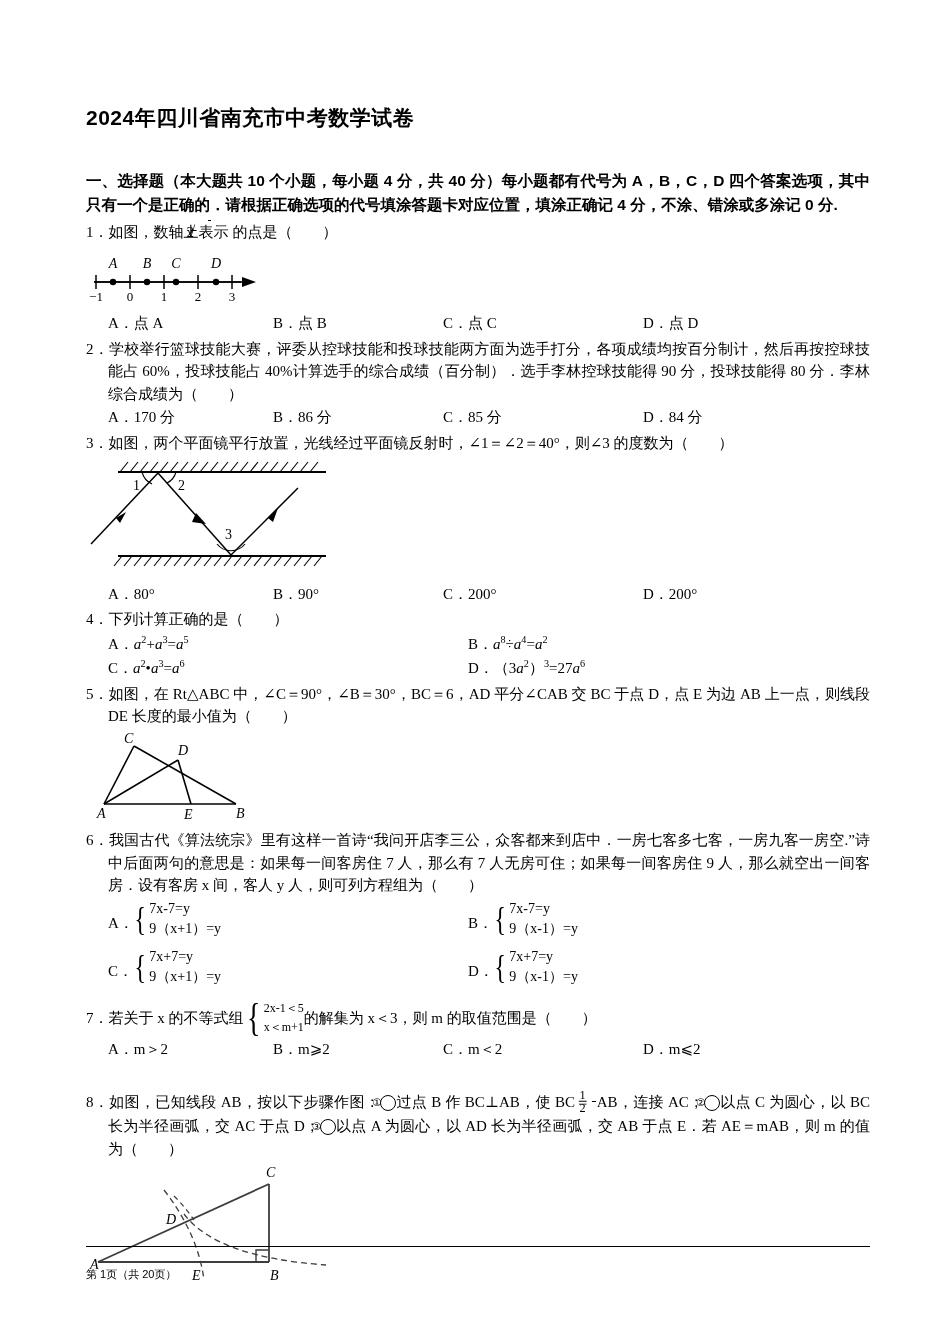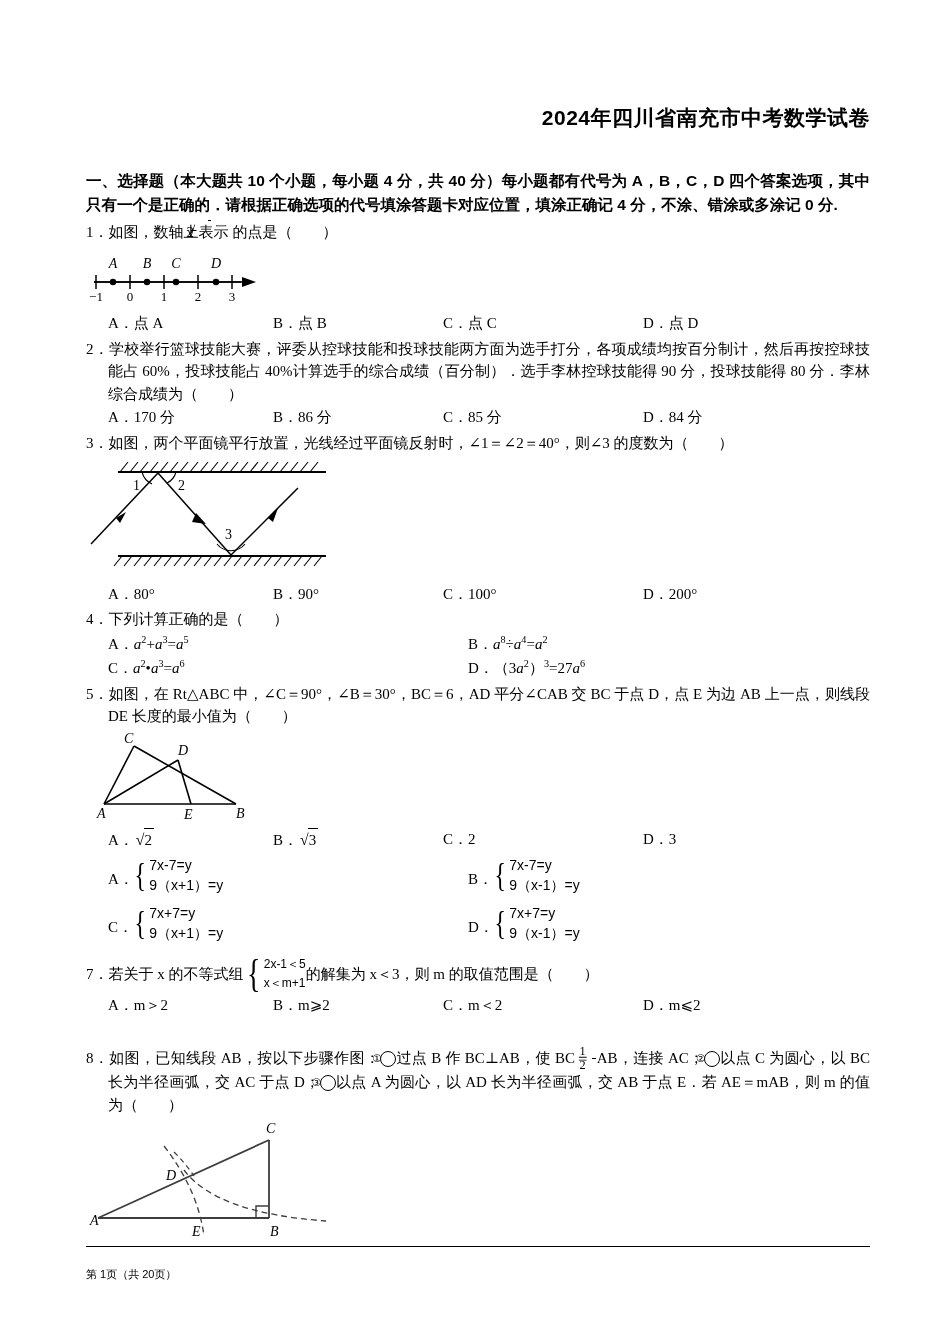--- a/index.html
+++ b/index.html
@@ -22,21 +22,21 @@
     padding: 0;
     box-sizing: border-box;
   }
   .content {
     position: absolute;
     left: 86px;
     top: 104px;
     width: 784px;
   }
   .doc-title {
-    text-align: right;
+    text-align: left;
     font-size: 21px;
     font-weight: bold;
     letter-spacing: 0.5px;
     margin: 0 0 10px 0;
     font-family: "Liberation Sans", "DejaVu Sans", sans-serif;
   }
   .section-head {
     font-size: 15.5px;
     font-weight: bold;
     line-height: 1.55;
@@ -142,21 +142,21 @@
     line-height: 0.8;
     font-weight: 300;
     margin-right: 1px;
     transform: scaleX(0.7);
     display: inline-block;
   }
   .brace-sys .eqs {
     display: inline-block;
     font-size: 14px;
     line-height: 1.45;
-    font-family: Liberation Sans, sans-serif;
+    font-family: Liberation Serif, serif;
   }
   .sysopt {
     display: flex;
     align-items: flex-start;
     height: 46px;
   }
   .sysopt .lbl {
     padding-top: 13px;
     width: 24px;
   }
@@ -318,21 +318,21 @@
           <path d="M 131 88 A 18 18 0 0 0 159 88" fill="none" stroke="#000" stroke-width="1.1"></path>
 
           <text class="plain" x="47" y="34" font-size="14">1</text>
           <text class="plain" x="92" y="34" font-size="14">2</text>
           <text class="plain" x="139" y="83" font-size="14">3</text>
         </svg>
       </div>
       <div class="opts">
         <span class="o">A．80°</span>
         <span class="o">B．90°</span>
-        <span class="o">C．100°</span>
+        <span class="o">C．200°</span>
         <span class="o">D．200°</span>
       </div>
     </div>
 
     <div class="q">
       <div class="hang">
         <span>4．</span><span>下列计算正确的是（　　）</span>
       </div>
       <div class="opts2">
         <div class="row">
@@ -358,29 +358,26 @@
           <line x1="48" y1="16" x2="150" y2="74" stroke="#000" stroke-width="1.6"></line>
           <line x1="18" y1="74" x2="92" y2="30" stroke="#000" stroke-width="1.6"></line>
           <line x1="92" y1="30" x2="105" y2="74" stroke="#000" stroke-width="1.6"></line>
           <text x="11" y="88" font-size="14">A</text>
           <text x="150" y="88" font-size="14">B</text>
           <text x="38" y="13" font-size="14">C</text>
           <text x="92" y="25" font-size="14">D</text>
           <text x="98" y="89" font-size="14">E</text>
         </svg>
       </div>
-      <div class="opts">
-        <span class="o">A．<span class="sqrt"><span class="radical">√</span><span class="radicand">2</span></span></span>
-        <span class="o">B．<span class="sqrt"><span class="radical">√</span><span class="radicand">3</span></span></span>
-        <span class="o">C．2</span>
-        <span class="o">D．3</span>
-      </div>
-    </div>
-
-    <div class="q">
+    </div>
+
+    <div class="q">
+      <div class="hang">
+        <span>6．</span><span>我国古代《算法统宗》里有这样一首诗“我问开店李三公，众客都来到店中．一房七客多七客，一房九客一房空.”诗中后面两句的意思是：如果每一间客房住 7 人，那么有 7 人无房可住；如果每一间客房住 9 人，那么就空出一间客房．设有客房 x 间，客人 y 人，则可列方程组为（　　）</span>
+      </div>
       <div class="opts2">
         <div class="row">
           <span class="o sysopt">
             <span class="lbl">A．</span>
             <span class="brace-sys">
               <span class="brace">{</span>
               <span class="eqs">
                 <span style="display:block">7x-7=y</span>
                 <span style="display:block">9（x+1）=y</span>
               </span>

